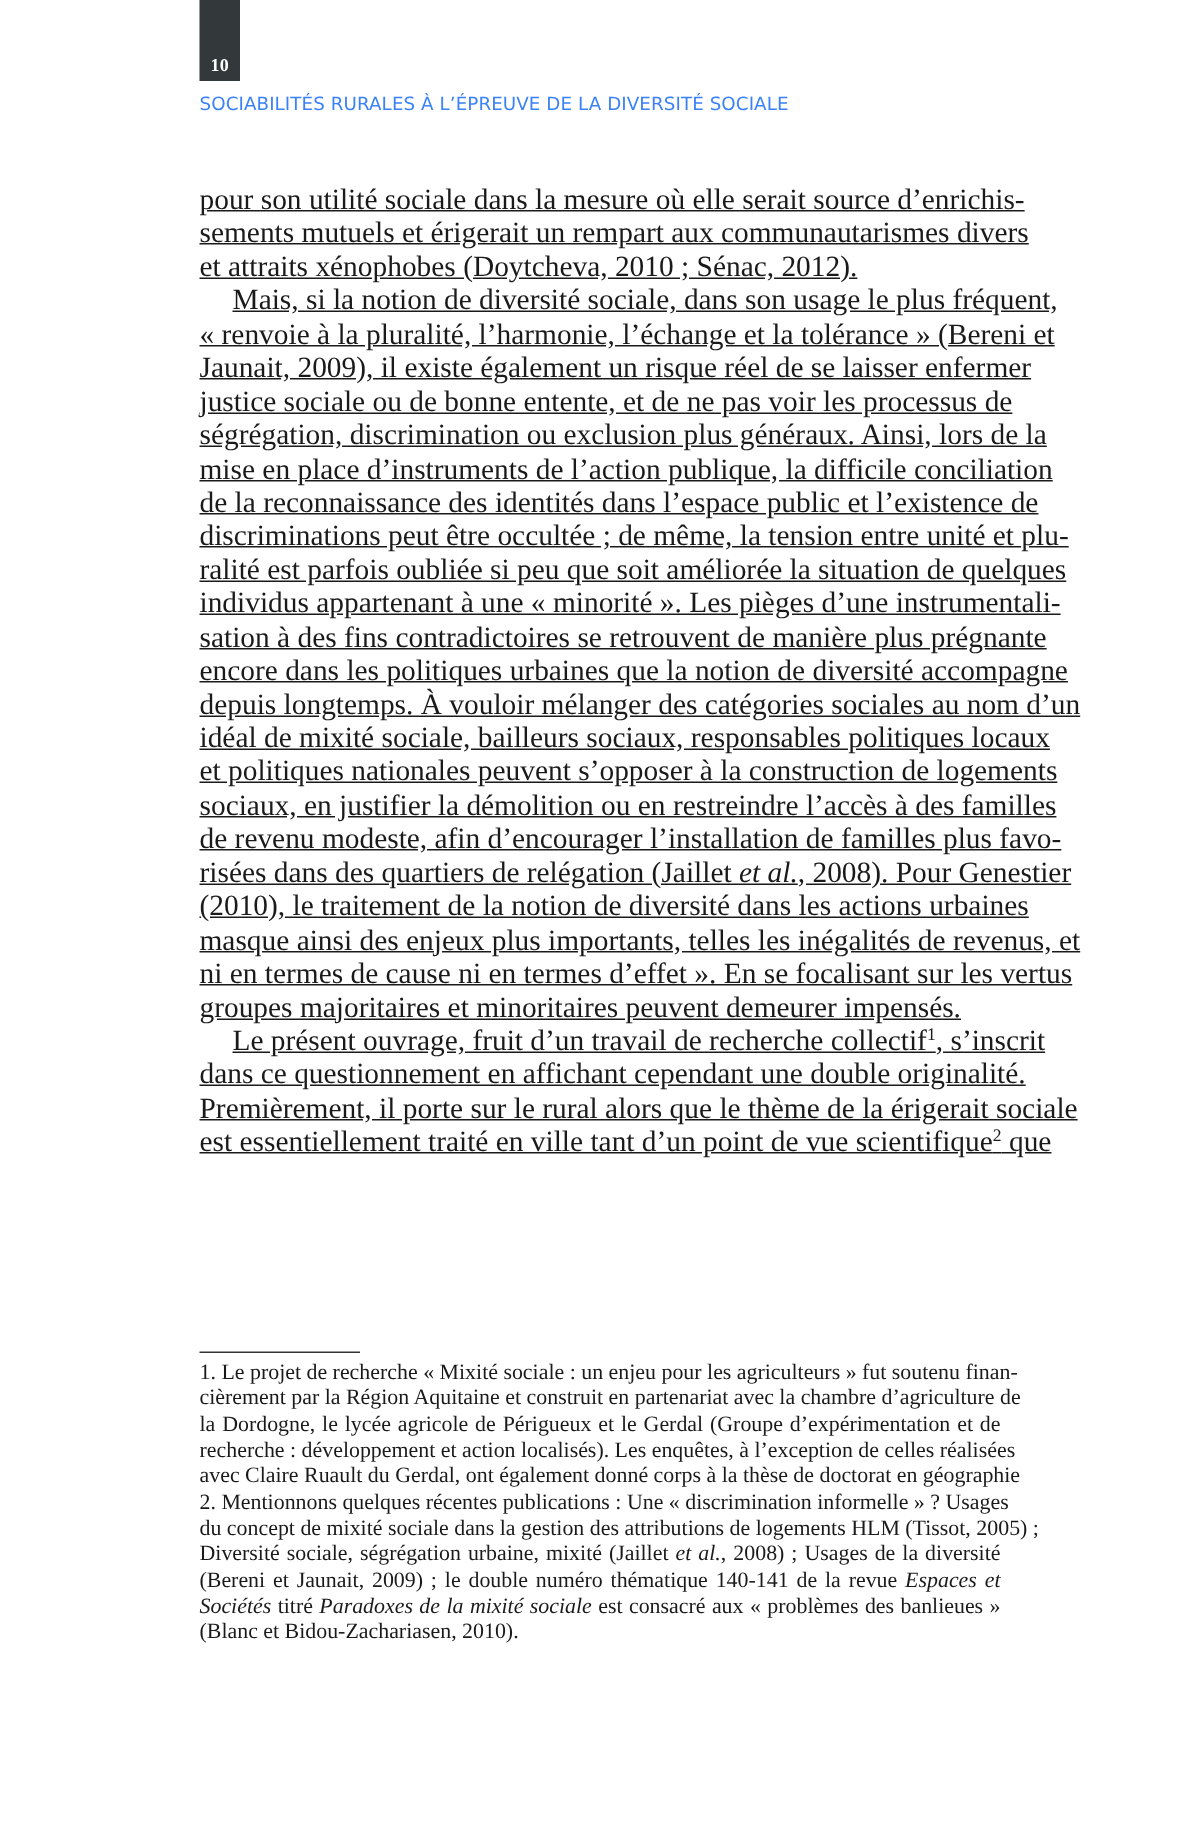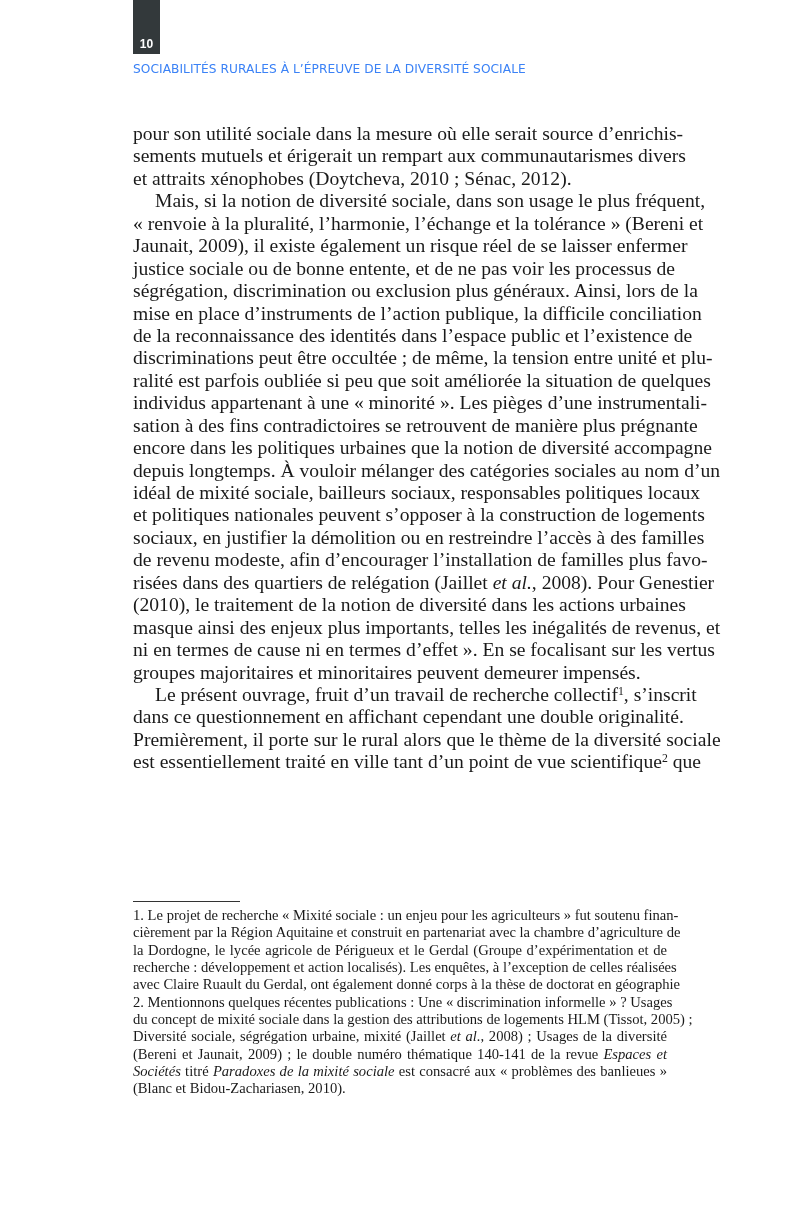--- a/index.html
+++ b/index.html
@@ -3,33 +3,33 @@
   <meta charset="utf-8">
   <style>
     html, body { margin: 0; padding: 0; background: #ffffff; }
     body { width: 800px; height: 1227px; position: relative; overflow: hidden; color: #1a1a1a; }
     .page-tab {
       position: absolute; left: 133px; top: 0; width: 27px; height: 54px;
       background: #33393b;
     }
     .page-number {
       position: absolute; left: 0; right: 0; bottom: 3px; text-align: center;
-      color: #ffffff; font-family: Liberation Sans, sans-serif; font-weight: bold; font-size: 12px;
+      color: #ffffff; font-family: Liberation Serif, serif; font-weight: bold; font-size: 12px;
       letter-spacing: 0.2px;
     }
     .running-header {
       position: absolute; left: 133px; top: 62px;
       font-family: "DejaVu Sans", sans-serif; font-size: 12.2px; color: #3b82f6;
       letter-spacing: 0.05px; white-space: nowrap;
     }
     .body-text {
       position: absolute; left: 133px; top: 123px; width: 534px;
       font-family: "Liberation Serif", serif; font-size: 19.6px; line-height: 22.45px;
     }
-    .body-text .line { display: block; white-space: nowrap; text-align: justify; text-align-last: justify; height: 22.45px; }
+    .body-text .line { display: block; white-space: nowrap; text-align: justify; text-align-last: justify; height: 22.45px; text-decoration: underline; }
     .body-text .line.last { text-align-last: left; }
     .body-text .line.indent { padding-left: 22px; }
     .fn-rule {
       position: absolute; left: 133px; top: 901px; width: 107px; height: 0;
       border-top: 1px solid #333;
     }
     .footnotes {
       position: absolute; left: 133px; top: 907px; width: 534px;
       font-family: "Liberation Serif", serif; font-size: 14.6px; line-height: 17.35px;
     }
@@ -67,21 +67,21 @@
     <span class="line">et politiques nationales peuvent s’opposer à la construction de logements</span>
     <span class="line">sociaux, en justifier la démolition ou en restreindre l’accès à des familles</span>
     <span class="line">de revenu modeste, afin d’encourager l’installation de familles plus favo-</span>
     <span class="line"><span>risées dans des quartiers de relégation (Jaillet </span><i>et al.</i><span>, 2008). Pour Genestier</span></span>
     <span class="line">(2010), le traitement de la notion de diversité dans les actions urbaines</span>
     <span class="line">masque ainsi des enjeux plus importants, telles les inégalités de revenus, et</span>
     <span class="line">ni en termes de cause ni en termes d’effet ». En se focalisant sur les vertus</span>
     <span class="line last">groupes majoritaires et minoritaires peuvent demeurer impensés.</span>
     <span class="line indent"><span>Le présent ouvrage, fruit d’un travail de recherche collectif</span><sup>1</sup><span>, s’inscrit</span></span>
     <span class="line">dans ce questionnement en affichant cependant une double originalité.</span>
-    <span class="line">Premièrement, il porte sur le rural alors que le thème de la diversité sociale</span>
+    <span class="line">Premièrement, il porte sur le rural alors que le thème de la érigerait sociale</span>
     <span class="line"><span>est essentiellement traité en ville tant d’un point de vue scientifique</span><sup>2</sup><span> que</span></span>
   </div>
 
 <div class="fn-rule"></div>
 <div class="footnotes" id="footnotes">
     <span class="line">1. Le projet de recherche « Mixité sociale : un enjeu pour les agriculteurs » fut soutenu finan-</span>
     <span class="line">cièrement par la Région Aquitaine et construit en partenariat avec la chambre d’agriculture de</span>
     <span class="line">la Dordogne, le lycée agricole de Périgueux et le Gerdal (Groupe d’expérimentation et de</span>
     <span class="line">recherche : développement et action localisés). Les enquêtes, à l’exception de celles réalisées</span>
     <span class="line">avec Claire Ruault du Gerdal, ont également donné corps à la thèse de doctorat en géographie</span>

